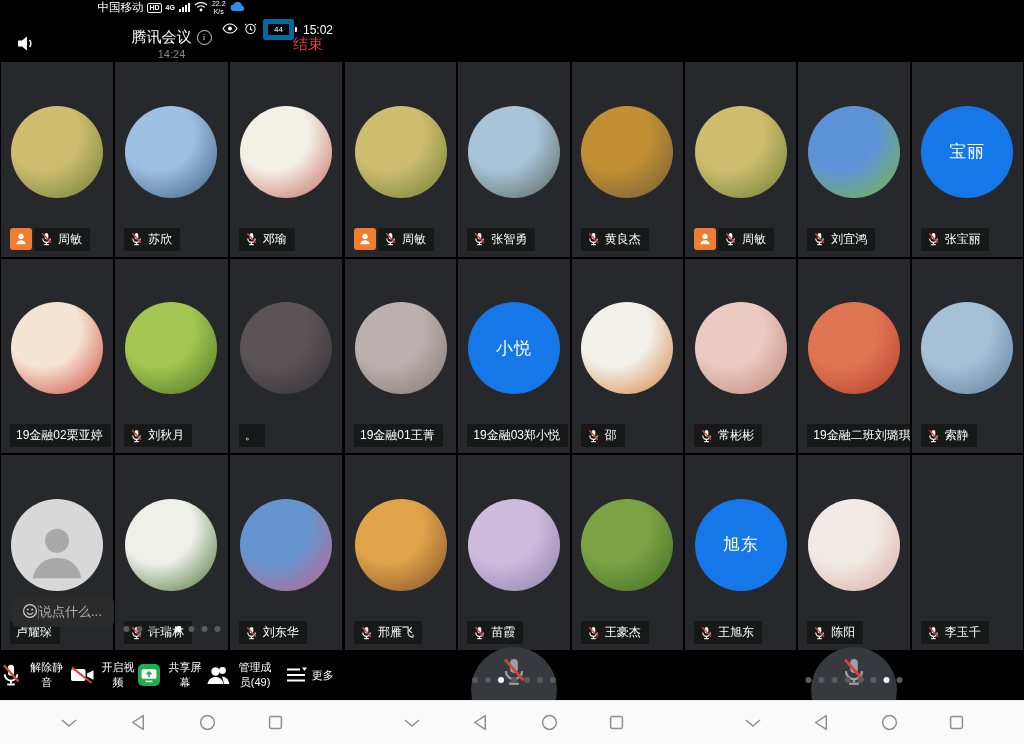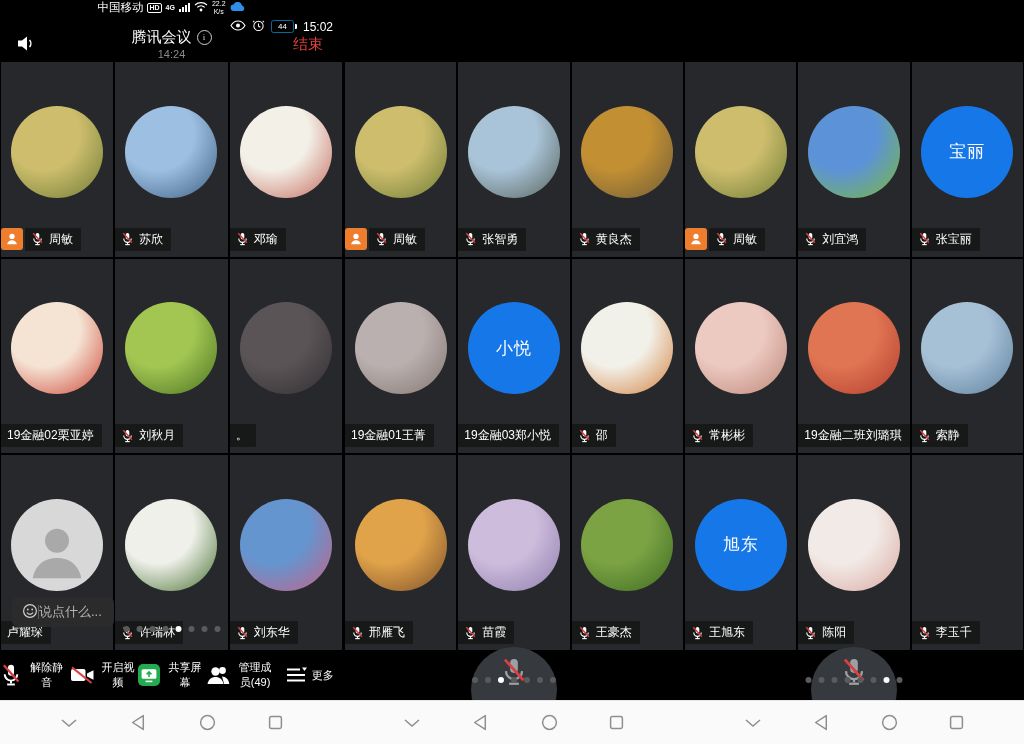--- a/index.html
+++ b/index.html
@@ -12,38 +12,38 @@
   
   .statusbar{position:absolute;top:0;left:0;right:0;height:26px;display:flex;align-items:center;padding:0 10px;font-size:11.5px;gap:4px;color:#fff;flex-direction:column;}
   .sb-left{display:flex;align-items:center;gap:4px;}
   .sb-right{margin-left:auto;display:flex;align-items:center;gap:6px;}
   .hd-badge{font-size:7px;font-weight:bold;border:1px solid #fff;border-radius:2px;padding:0 1px;line-height:8px;}
   .net-4g{font-size:7px;font-weight:bold;line-height:7px;}
   .bars{display:flex;align-items:flex-end;gap:1px;}
   .bars span{width:2px;background:#fff;display:inline-block;}
   .speed{display:flex;flex-direction:column;align-items:center;font-size:7px;line-height:7.5px;color:#fff;}
   .battery{display:flex;align-items:center;}
-  .batt-body{width:21px;height:11px;border:1px solid #0369a1;border-radius:2.5px;font-size:8px;display:flex;align-items:center;justify-content:center;line-height:10px;}
+  .batt-body{width:21px;height:11px;border:5px solid #0369a1;border-radius:2.5px;font-size:8px;display:flex;align-items:center;justify-content:center;line-height:10px;}
   .batt-nub{width:2px;height:5px;background:#fff;border-radius:0 1px 1px 0;margin-left:1px;}
   .sb-time{font-size:12px;}
   
   .header{position:absolute;top:26px;left:0;right:0;height:36px;}
   .speaker{position:absolute;left:16px;top:8px;}
   .h-center{position:absolute;left:50%;top:2px;transform:translateX(-50%);text-align:center;}
   .h-title{font-size:15px;display:flex;align-items:center;gap:5px;justify-content:center;}
   .info-i{width:13px;height:13px;border:1px solid #cfcfcf;border-radius:50%;font-size:9px;line-height:12px;display:inline-block;text-align:center;color:#cfcfcf;font-family:"Liberation Serif",serif;}
   .h-timer{font-size:11px;color:#8a8a8a;margin-top:1px;}
   .end-btn{position:absolute;right:14px;top:8px;font-size:15px;color:#e03e3e;background:none;border:none;font-family:inherit;}
   
   .grid{position:absolute;left:1px;right:1px;top:62px;height:588px;display:grid;grid-template-columns:repeat(3,1fr);grid-template-rows:repeat(3,1fr);gap:2px;}
   .tile{position:relative;background:#26282b;overflow:hidden;}
   .avatar{position:absolute;left:50%;top:46%;transform:translate(-50%,-50%);width:92px;height:92px;border-radius:50%;display:flex;align-items:center;justify-content:center;overflow:hidden;}
   .avatar.textav{font-size:17px;color:#fff;letter-spacing:1px;}
   .cal{width:62px;text-align:center;font-family:"Liberation Serif",serif;font-weight:bold;font-size:24px;line-height:27px;letter-spacing:6px;}
-  .nameplate{position:absolute;left:0;bottom:6px;display:flex;align-items:flex-start;}
+  .nameplate{position:absolute;left:9px;bottom:6px;display:flex;align-items:flex-start;}
   .badge{width:22px;height:22px;background:#ee7d2e;border-radius:3px;display:flex;align-items:center;justify-content:center;margin-right:2px;flex:0 0 auto;}
   .nlabel{background:rgba(22,22,22,.88);display:flex;align-items:center;gap:5px;padding:3px 8px 3px 6px;font-size:12px;white-space:nowrap;color:#fff;border-radius:1px;}
   
   .chatbubble{position:absolute;left:12px;top:597px;height:30px;background:rgba(44,44,44,.94);border-radius:6px;display:flex;align-items:center;gap:0;padding:0 12px 0 10px;z-index:3;border:none;font-family:inherit;}
   .chatph{color:#b2b2b2;font-size:13px;}
   .cdiv{width:1px;height:14px;background:#5d5d5d;}
   
   .dots{position:absolute;left:50%;transform:translateX(-50%);display:flex;gap:7px;align-items:center;z-index:4;}
   #p1 .dots{top:626px;}
   .bstrip .dots{top:27px;}

